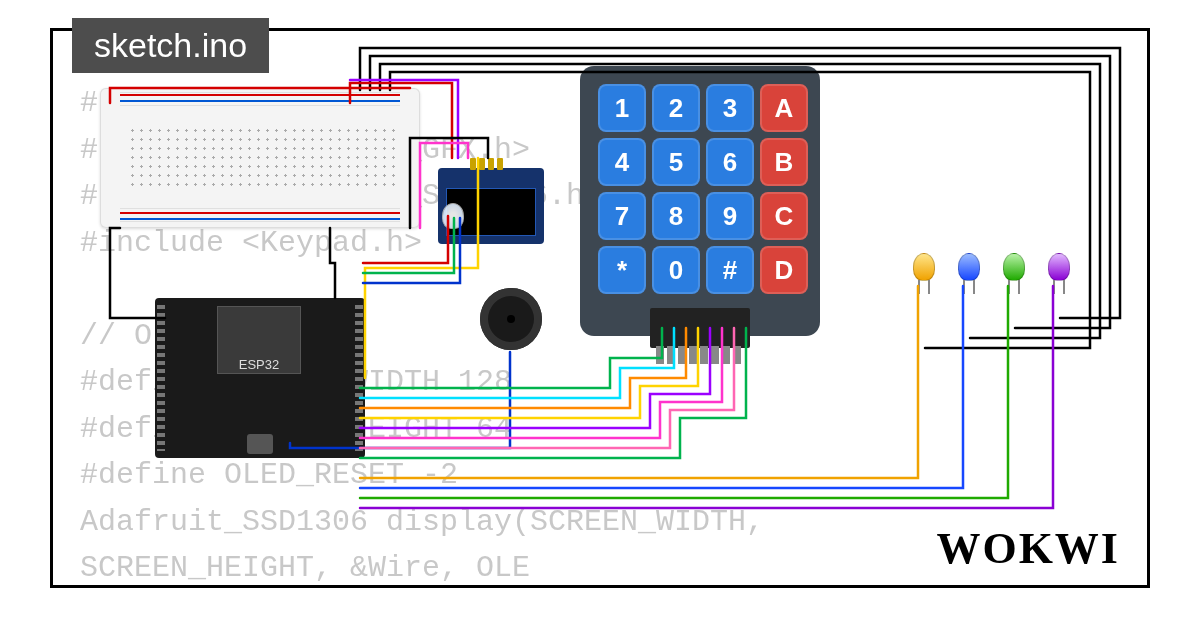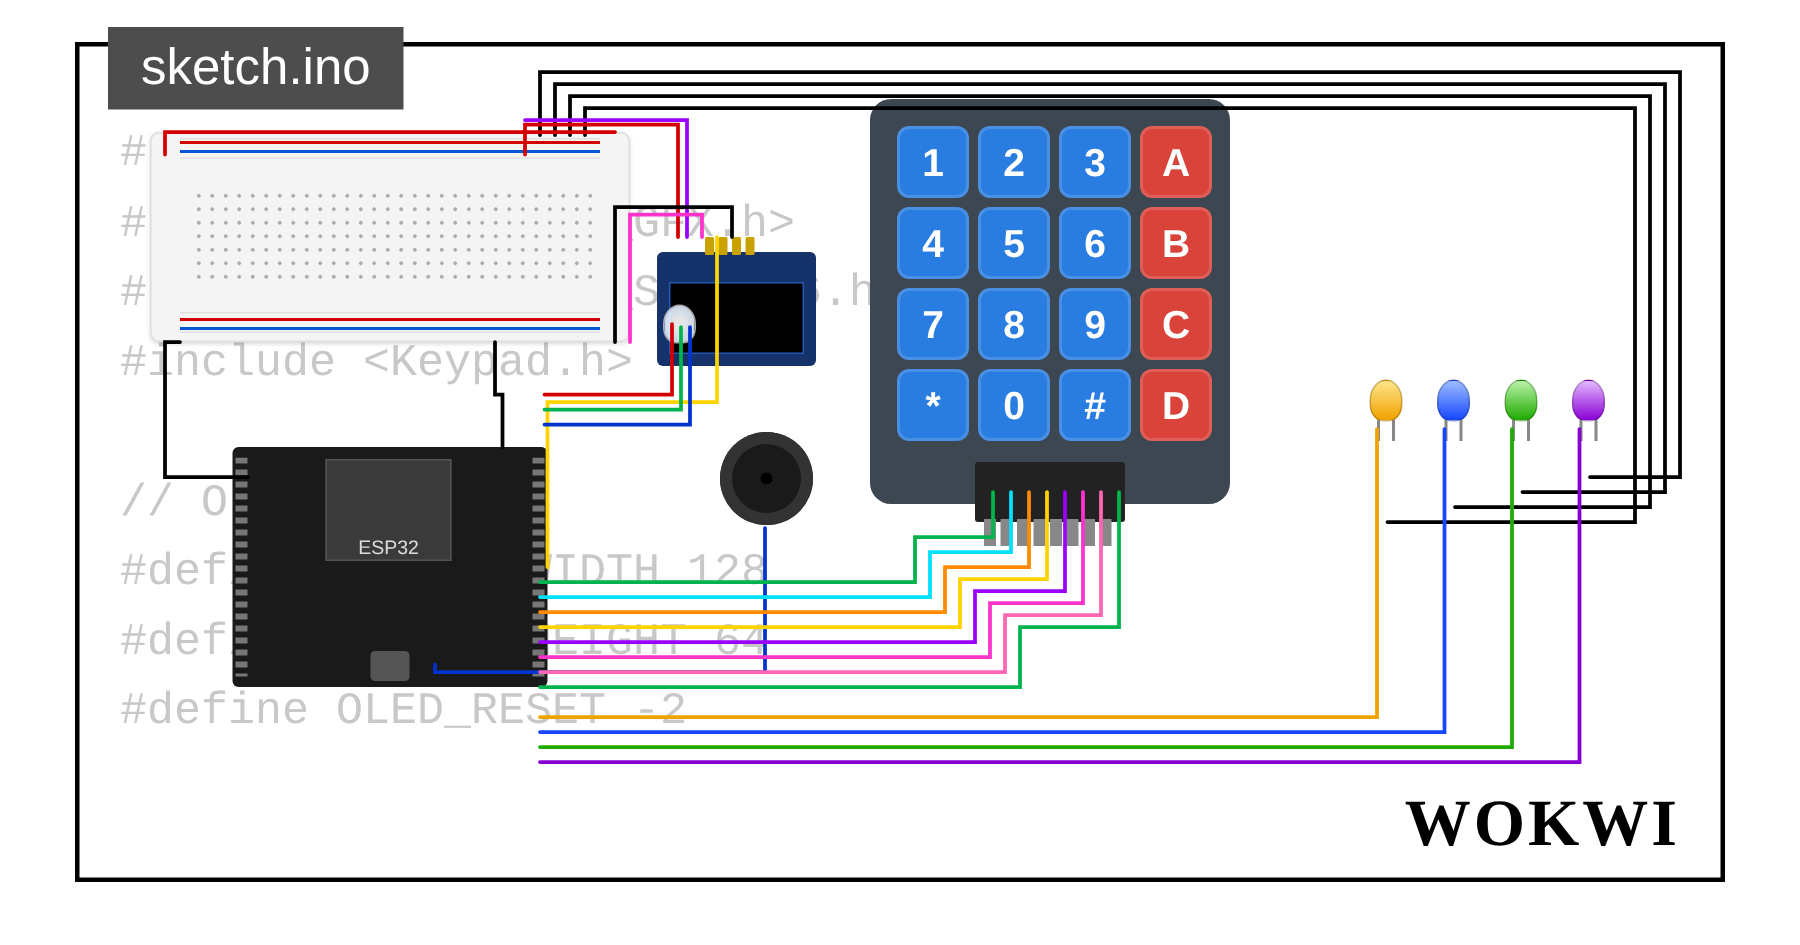--- a/index.html
+++ b/index.html
@@ -200,20 +200,21 @@
 <div class="code-bg" id="code-bg">
     <div>#include &lt;Wire.h&gt;</div>
     <div>#include &lt;Adafruit_GFX.h&gt;</div>
     <div>#include &lt;Adafruit_SSD1306.h&gt;</div>
     <div>#include &lt;Keypad.h&gt;</div>
     <div>&nbsp;</div>
     <div>// OLED Display</div>
     <div>#define SCREEN_WIDTH 128</div>
     <div>#define SCREEN_HEIGHT 64</div>
     <div>#define OLED_RESET    -2</div>
+    <div>Adafruit_SSD1306 display(SCREEN_WIDTH, SCREEN_HEIGHT, &amp;Wire, OLE</div>
   </div>
 
 <div class="diagram">
 
   <svg class="wires" viewBox="0 0 1100 560">
     <g fill="none" stroke-width="2.5" stroke-linecap="round">
 
       <path stroke="#000" d="M310 62 L310 20 L1070 20 L1070 290 L1010 290"></path>
       <path stroke="#000" d="M320 62 L320 28 L1060 28 L1060 300 L965 300"></path>
       <path stroke="#000" d="M330 62 L330 36 L1050 36 L1050 310 L920 310"></path>

